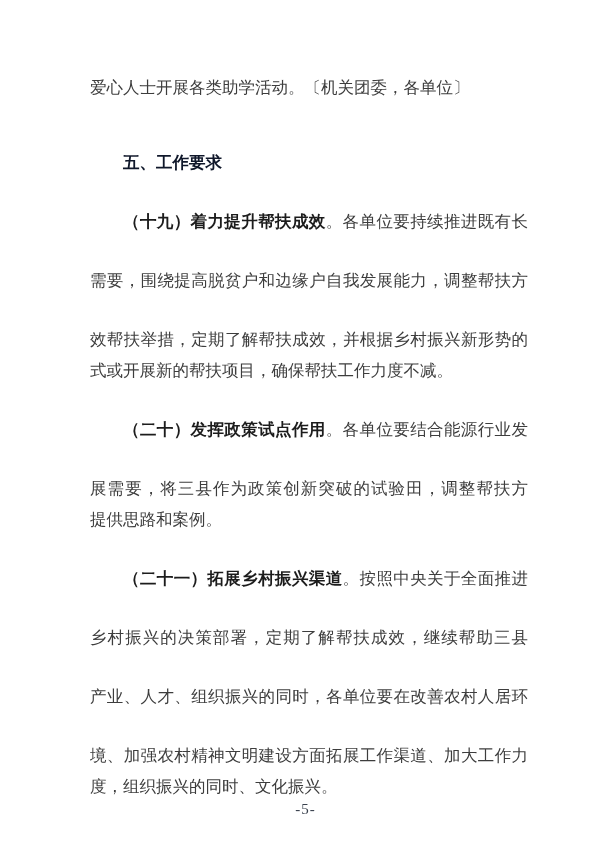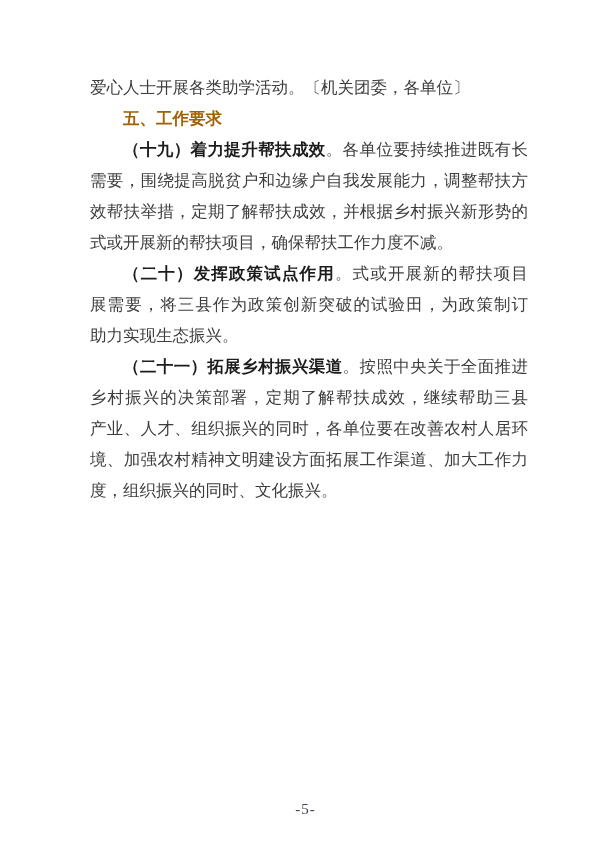--- a/index.html
+++ b/index.html
@@ -27,29 +27,31 @@
     letter-spacing: 0;
   }
   .line {
     width: 438px;
   }
   
   .jfull {
     text-align: justify;
     text-align-last: justify;
     text-justify: inter-character;
+    margin-top: 28px;
   }
   
   .indent {
     text-indent: 2em;
   }
   .heading {
     font-weight: bold;
-    color: #a16207;
+    color: #0f172a;
     font-family: "Liberation Sans", sans-serif;
+    margin-top: 44px;
   }
   .lead {
     font-weight: bold;
     color: #1c1c1c;
   }
   .page-number {
     position: absolute;
     left: 0;
     top: 800px;
     width: 611px;
@@ -72,26 +74,26 @@
     <div class="line heading indent">五、工作要求</div>
 
     <div class="line indent jfull"><span class="lead">（十九）着力提升帮扶成效</span><span>。各单位要持续推进既有长</span></div>
 
     <div class="line jfull">需要，围绕提高脱贫户和边缘户自我发展能力，调整帮扶方</div>
 
     <div class="line jfull">效帮扶举措，定期了解帮扶成效，并根据乡村振兴新形势的</div>
 
     <div class="line">式或开展新的帮扶项目，确保帮扶工作力度不减。</div>
 
-    <div class="line indent jfull"><span class="lead">（二十）发挥政策试点作用</span><span>。式或开展新的帮扶项目</span></div>
+    <div class="line indent jfull"><span class="lead">（二十）发挥政策试点作用</span><span>。各单位要结合能源行业发</span></div>
 
-    <div class="line jfull">展需要，将三县作为政策创新突破的试验田，为政策制订</div>
+    <div class="line jfull">展需要，将三县作为政策创新突破的试验田，调整帮扶方</div>
 
 
-    <div class="line">助力实现生态振兴。</div>
+    <div class="line">提供思路和案例。</div>
 
     <div class="line indent jfull"><span class="lead">（二十一）拓展乡村振兴渠道</span><span>。按照中央关于全面推进</span></div>
 
     <div class="line jfull">乡村振兴的决策部署，定期了解帮扶成效，继续帮助三县</div>
 
     <div class="line jfull">产业、人才、组织振兴的同时，各单位要在改善农村人居环</div>
 
     <div class="line jfull">境、加强农村精神文明建设方面拓展工作渠道、加大工作力</div>
 
     <div class="line">度，组织振兴的同时、文化振兴。</div>

